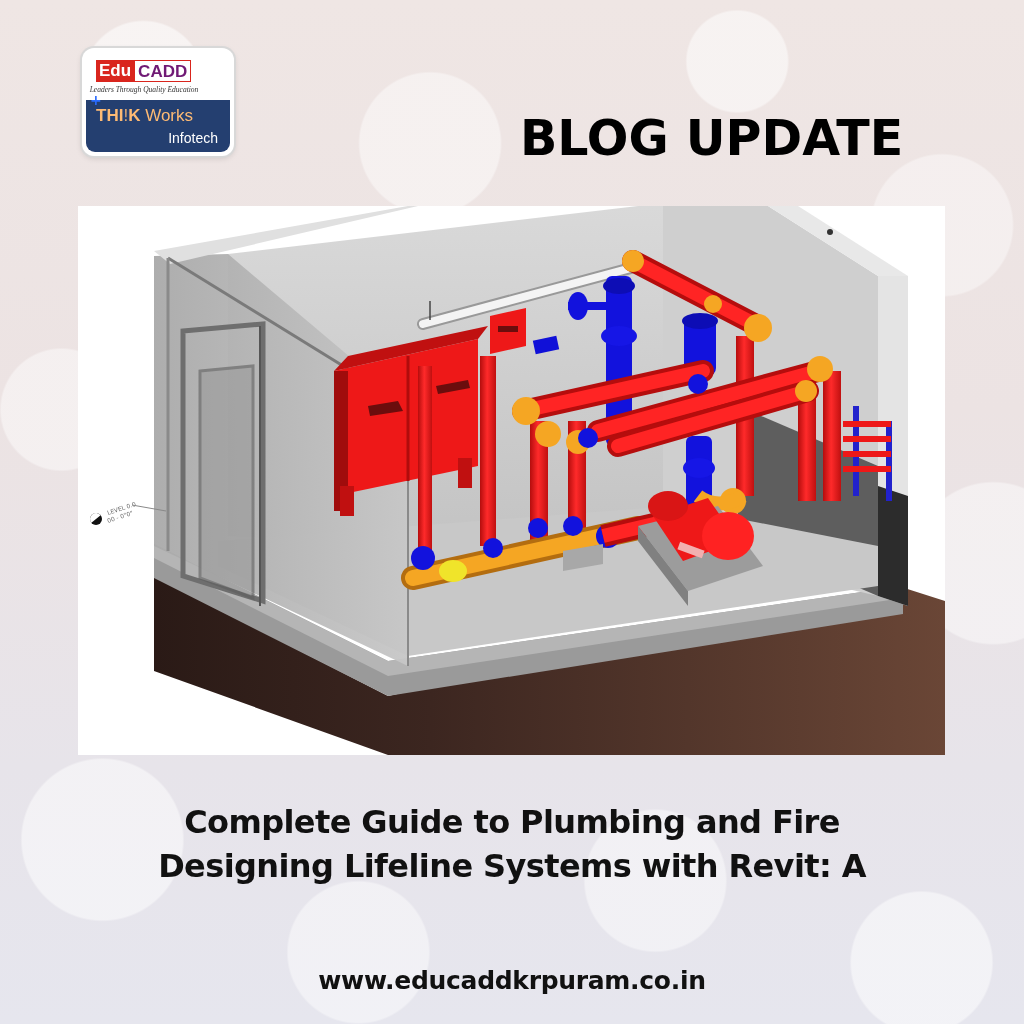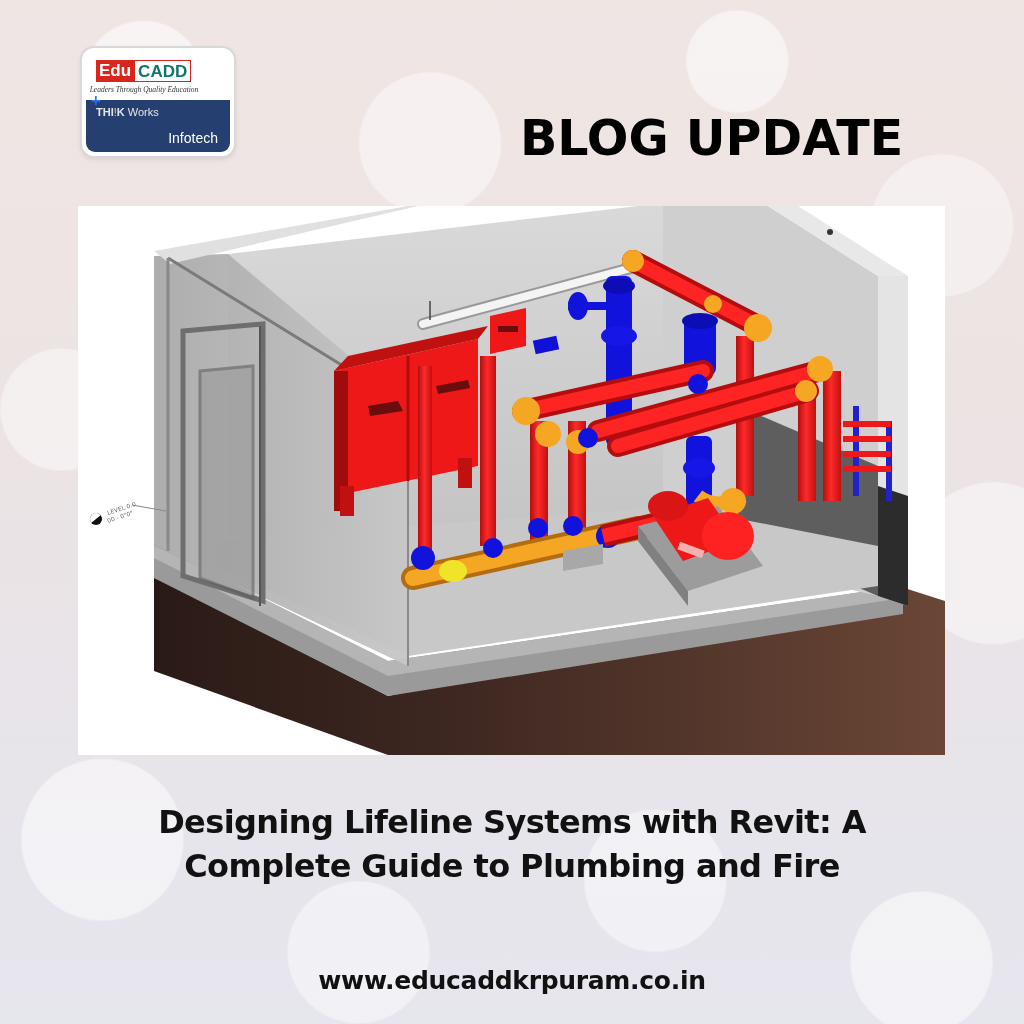--- a/index.html
+++ b/index.html
@@ -23,31 +23,31 @@
   
   .logo {
     position: absolute; left: 82px; top: 48px; width: 152px; height: 108px;
     background: #fff; border-radius: 12px;
     box-shadow: 0 0 0 2px #d8d8d8, 0 2px 6px rgba(0,0,0,0.15);
     overflow: hidden;
   }
   .logo-top { position: absolute; left: 14px; top: 12px; width: 118px; height: 22px; display: flex; }
   .logo-edu { background: #d9251d; color: #fff; font-family: "Liberation Sans", sans-serif;
     font-weight: bold; font-size: 17px; line-height: 22px; padding: 0 3px; }
-  .logo-cadd { background: #fff; color: #0f766e; font-family: "Liberation Sans", sans-serif;
+  .logo-cadd { background: #fff; color: #701a75; font-family: "Liberation Sans", sans-serif;
     font-weight: bold; font-size: 17px; line-height: 22px; padding: 0 3px;
     border: 1px solid #d9251d; box-sizing: border-box; }
   .logo-tagline { position: absolute; left: 1px; top: 37px; width: 122px; text-align: center;
     font-family: "Liberation Serif", serif; font-style: italic; font-size: 7.5px; color: #333; }
   .logo-bottom { position: absolute; left: 4px; right: 4px; top: 52px; bottom: 4px;
     background: #243f70; border-radius: 0 0 9px 9px; }
   .logo-plus { position: absolute; left: 8px; top: 45px; color: #2a6cff; font-weight: bold;
     font-size: 14px; line-height: 14px; font-family: "DejaVu Sans", sans-serif; }
-  .logo-think { position: absolute; left: 10px; top: 6px; color: #e5e5e5;
-    font-family: "Liberation Sans", sans-serif; font-size: 11px; font-weight: bold; text-align: center; }
+  .logo-think { position: absolute; left: 10px; top: 6px; color: #fdba74;
+    font-family: "Liberation Sans", sans-serif; font-size: 17px; font-weight: bold; text-align: center; }
   .logo-think .works { font-weight: normal; }
   .logo-infotech { position: absolute; right: 12px; top: 30px; color: #fff;
     font-family: "Liberation Sans", sans-serif; font-size: 14px; }
 
   
   .blog-update {
     position: absolute; left: 520px; top: 106px; width: 420px;
     font-family: "DejaVu Sans", sans-serif; font-weight: bold; font-size: 50px;
     letter-spacing: 0px; color: #000; line-height: 64px; white-space: nowrap;
     transform: scaleX(0.98); transform-origin: left;
@@ -236,17 +236,17 @@
       <circle cx="8" cy="8" r="6" fill="#111"></circle>
       <path d="M2,8 A6,6 0 0,1 14,8 Z" fill="#fff" transform="rotate(-40 8 8)"></path>
       <text x="20" y="4" font-size="6" fill="#666" font-family="DejaVu Sans, sans-serif" transform="rotate(-18 20 4)">LEVEL 0.0</text>
       <text x="20" y="12" font-size="6" fill="#666" font-family="DejaVu Sans, sans-serif" transform="rotate(-18 20 12)">00 - 0"0"</text>
       <line x1="44" y1="-6" x2="78" y2="0" stroke="#888" stroke-width="1"></line>
     </g>
   </svg>
 </div>
 
 <div class="caption">
+  <div>Complete Guide to Plumbing and Fire</div>
   <div>Designing Lifeline Systems with Revit: A</div>
-  <div>Complete Guide to Plumbing and Fire</div>
 </div>
 
 <div class="website">www.educaddkrpuram.co.in</div>
 
 </body></html>

